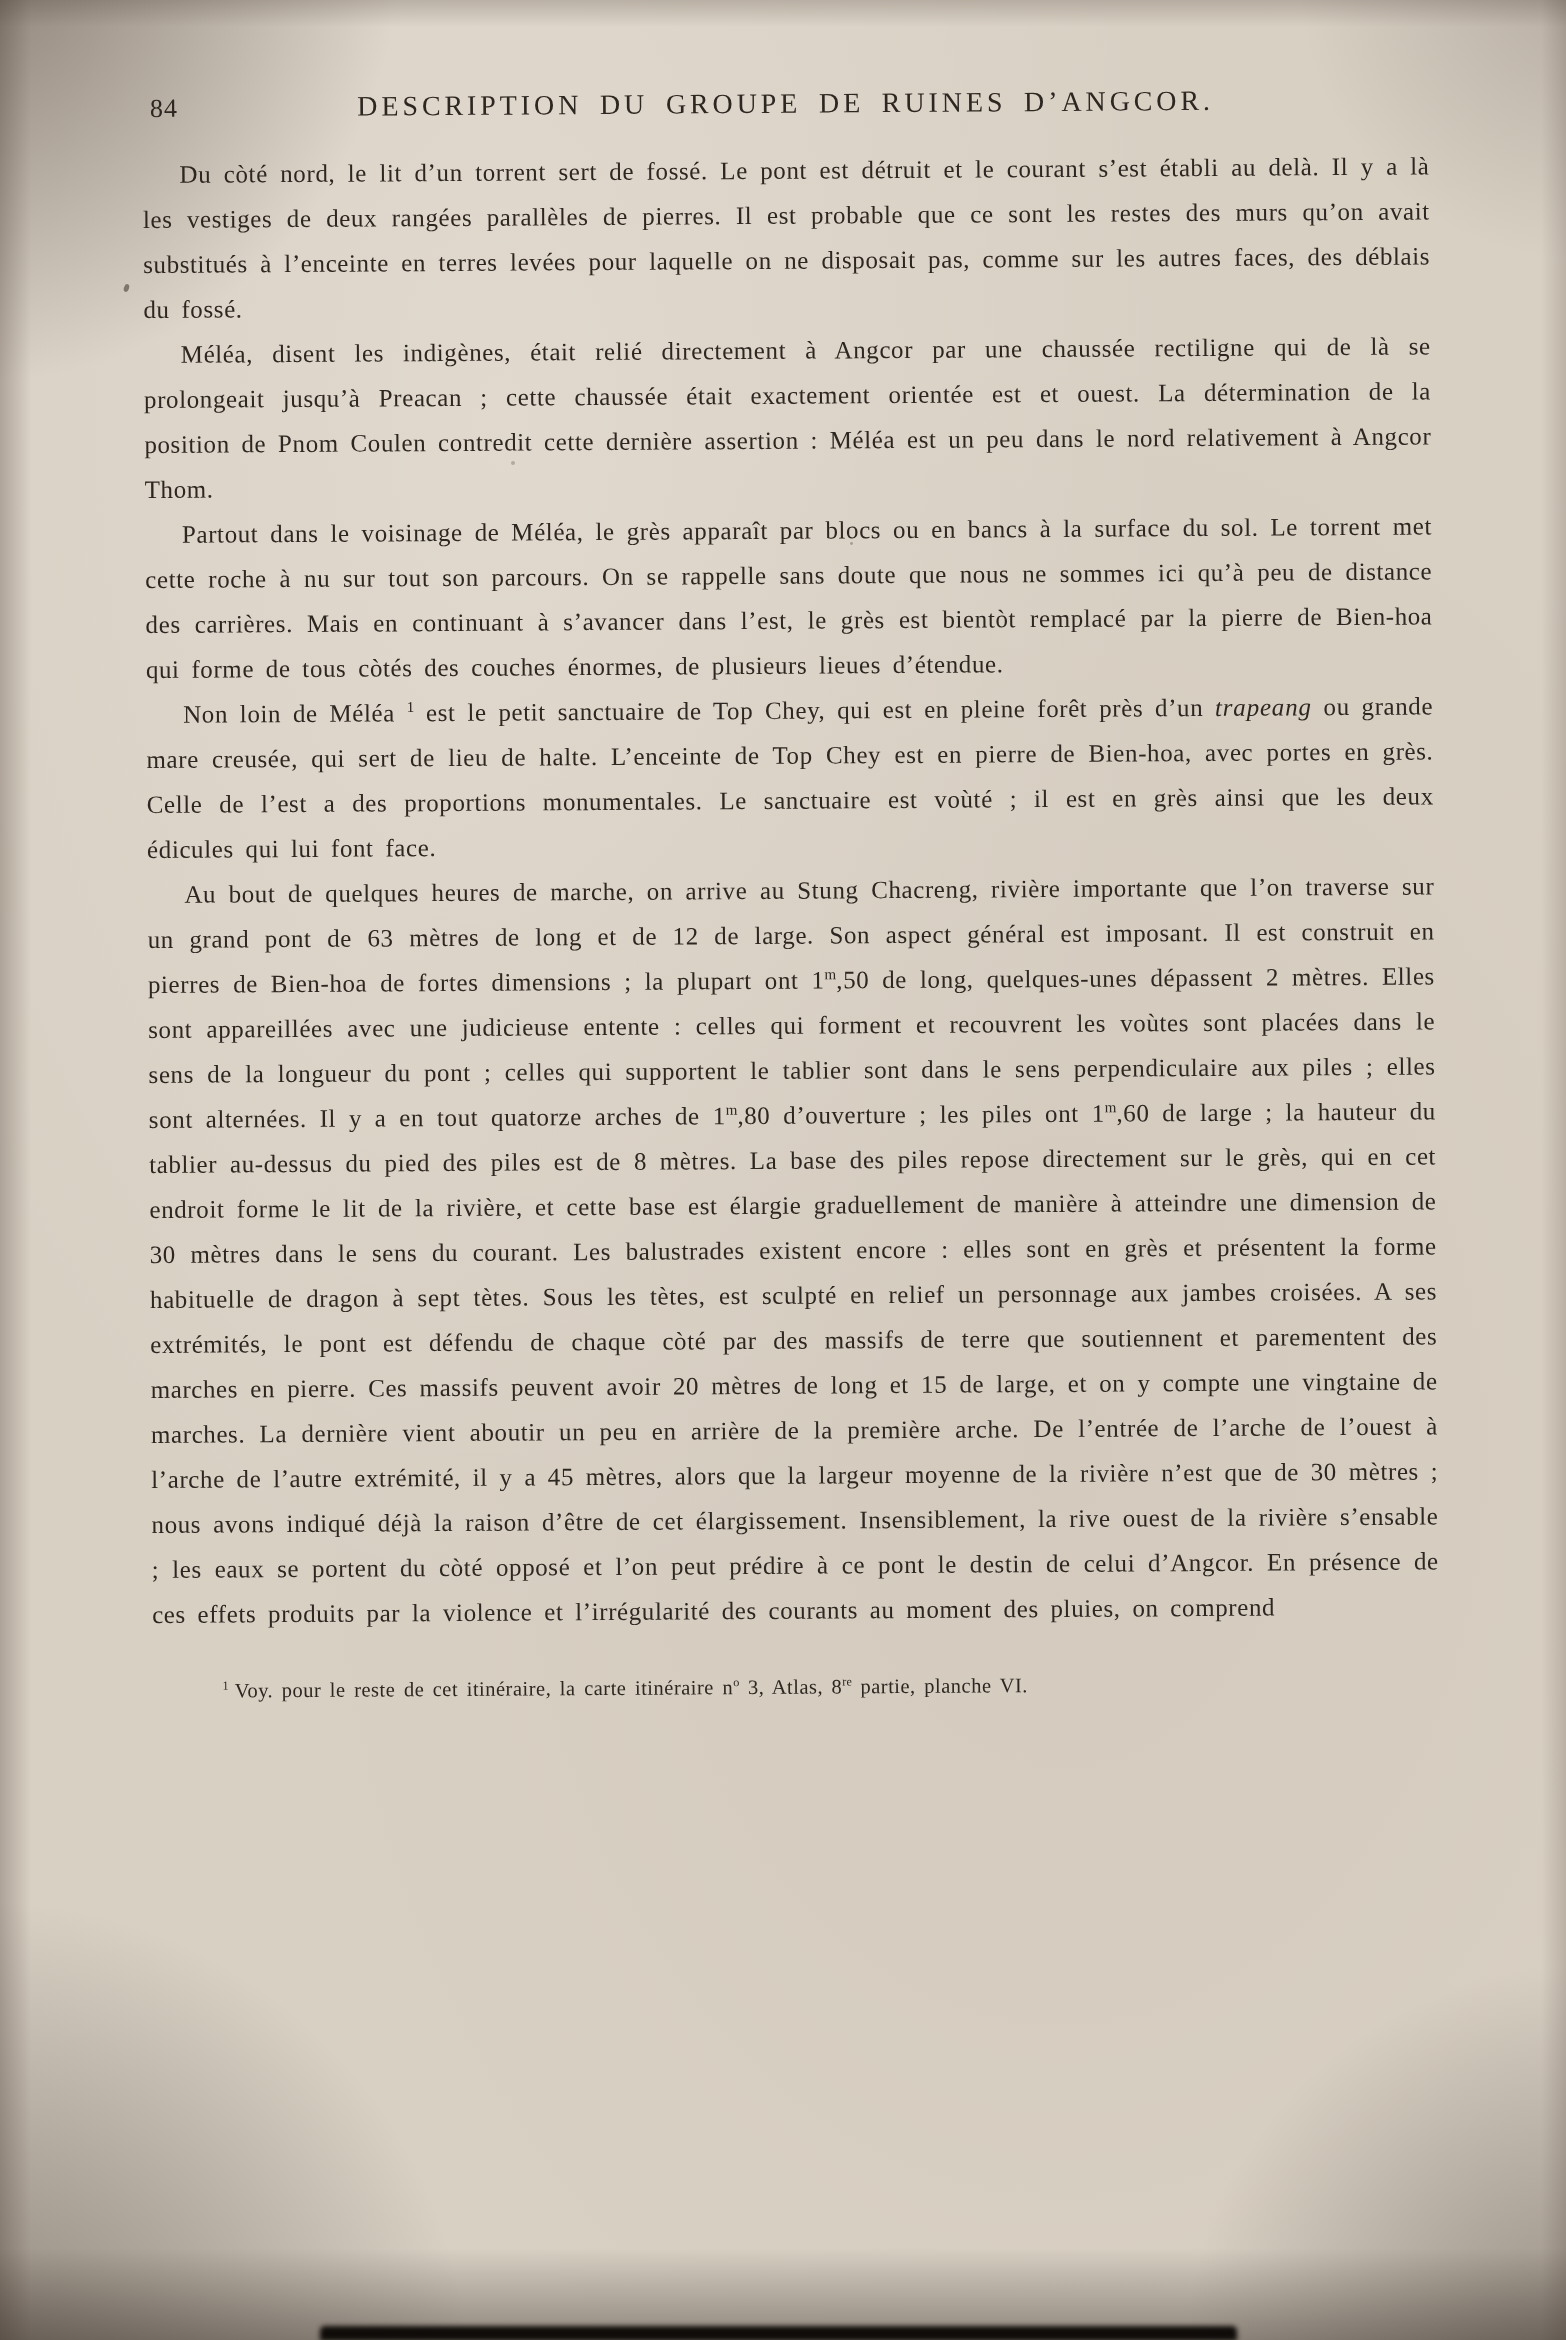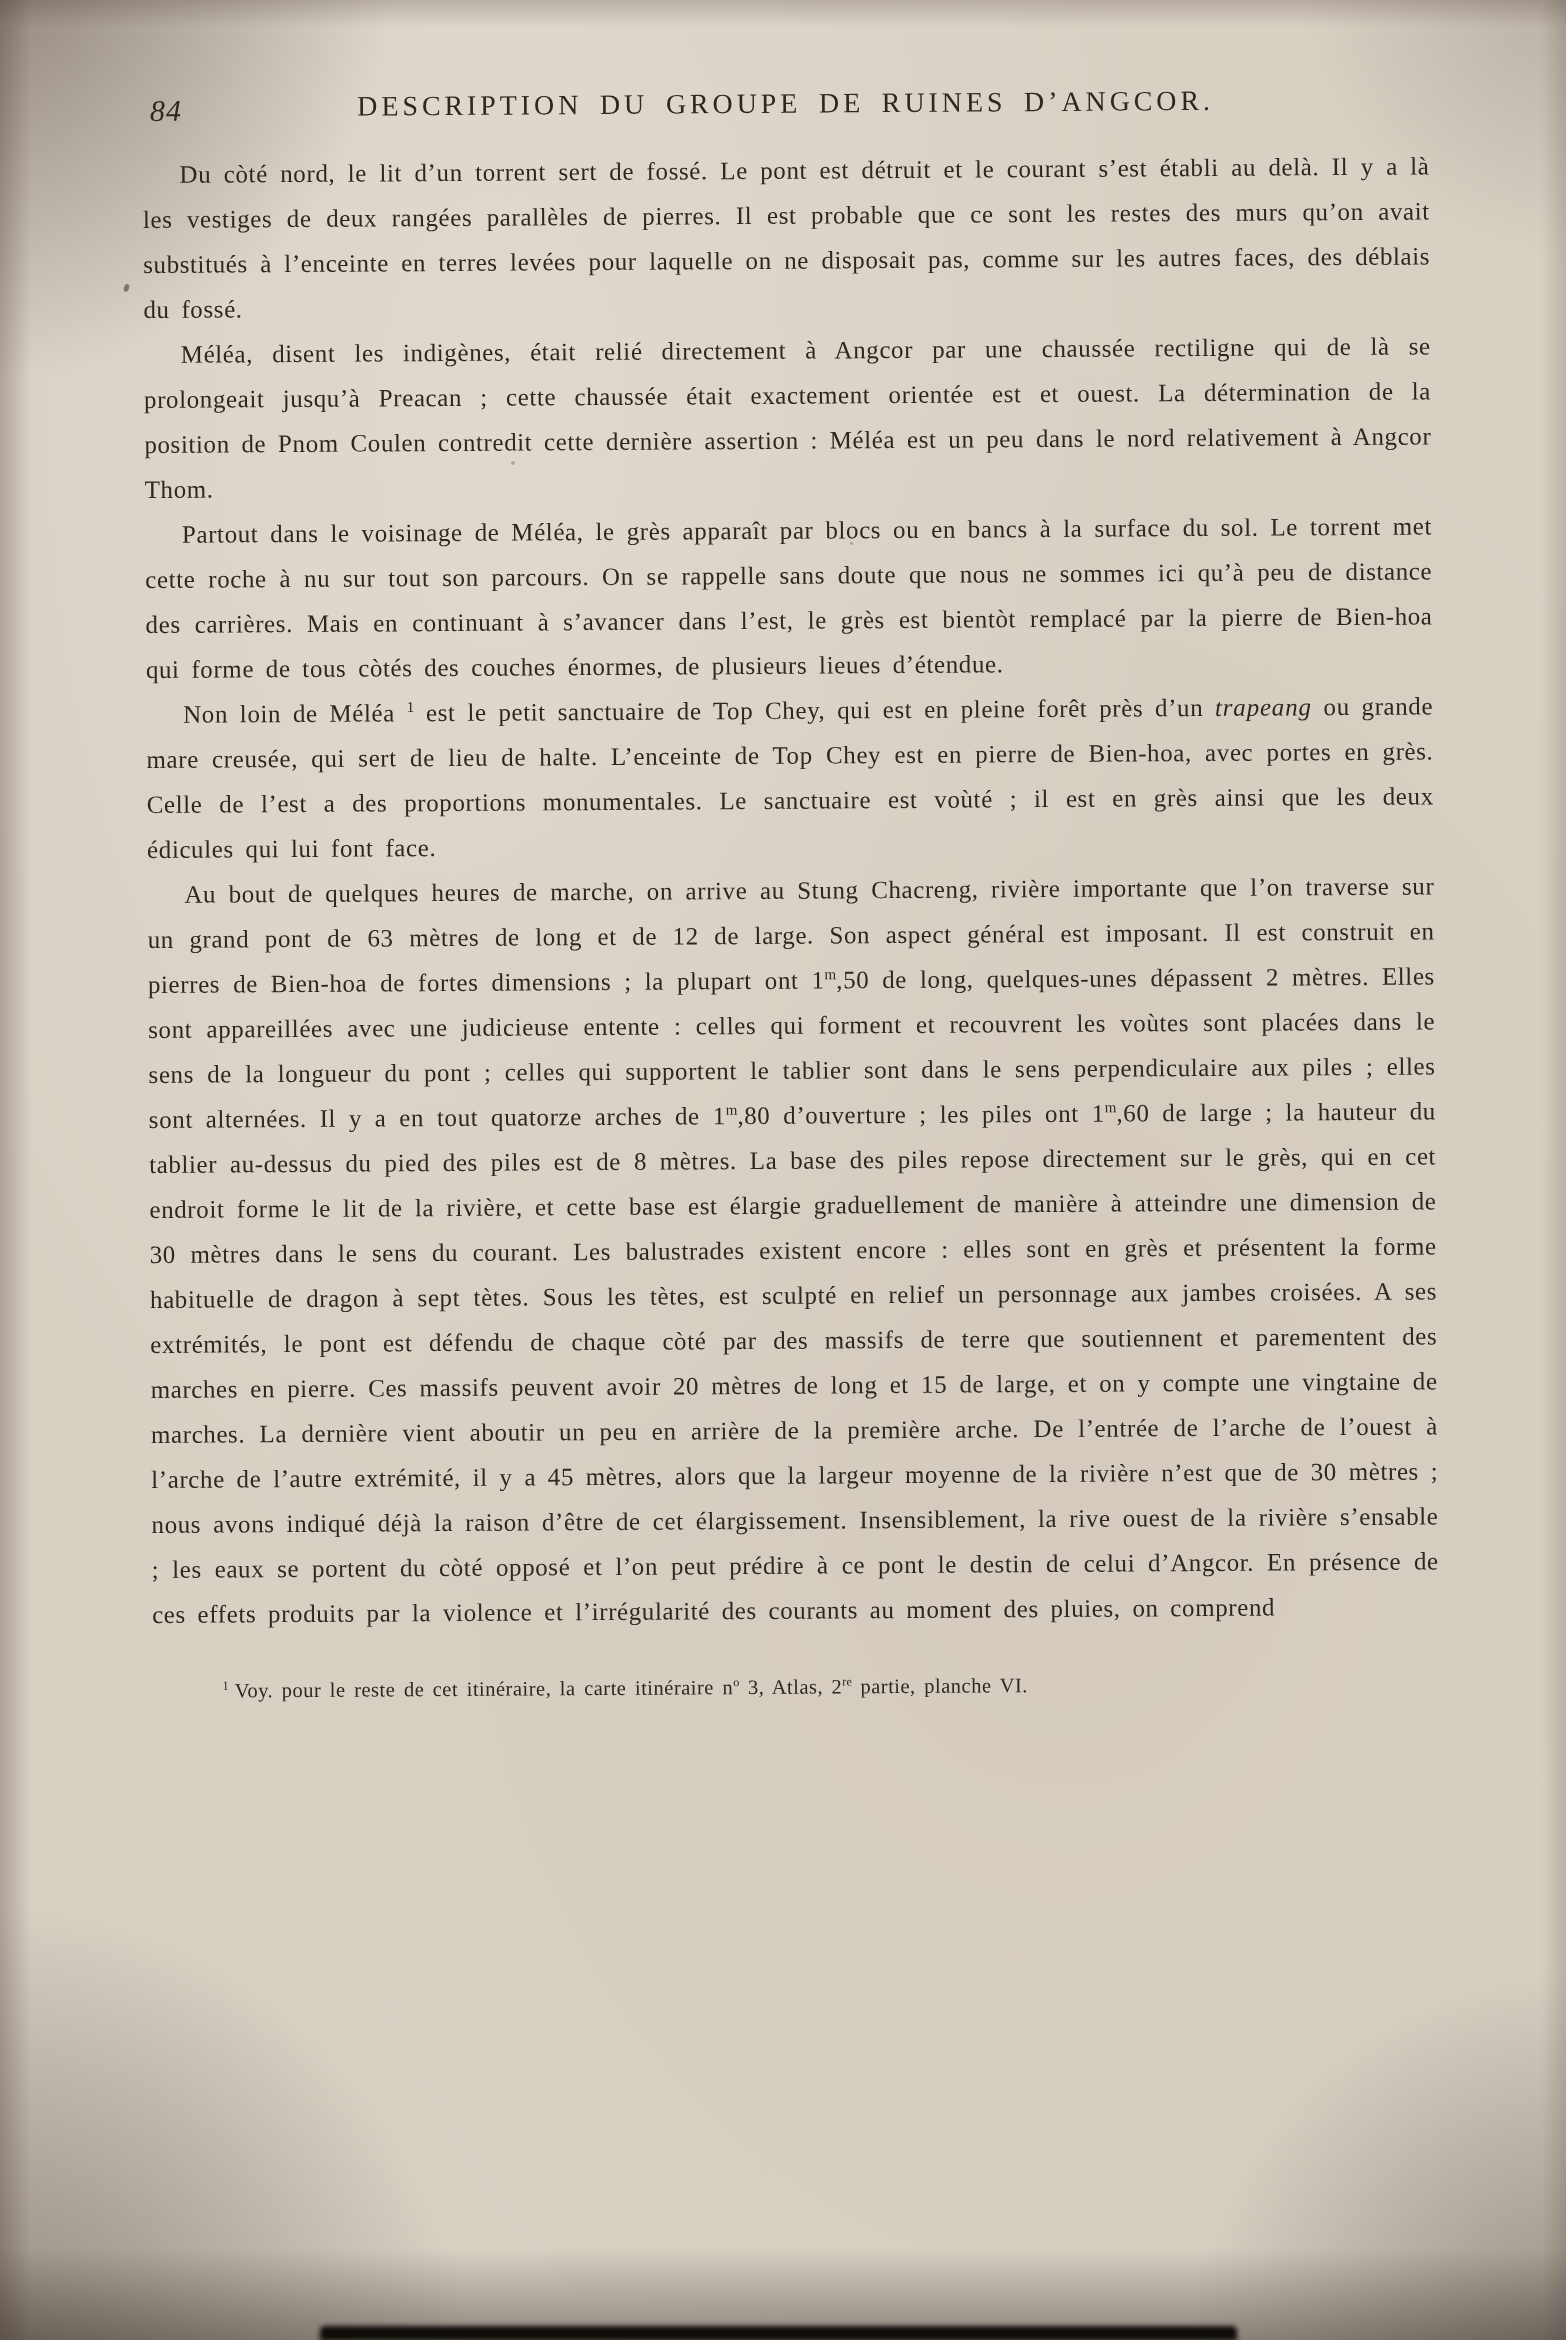--- a/index.html
+++ b/index.html
@@ -58,23 +58,22 @@
   }
   .header {
     position: relative;
     height: 35px;
     margin-bottom: 25px;
   }
   .page-num {
     position: absolute;
     left: 7.8px;
     top: 2px;
-    font-size: 30px;
+    font-size: 26px;
     letter-spacing: 1px;
-    font-style: italic;
   }
   .running-title {
     text-align: center;
     font-size: 28px;
     letter-spacing: 3.9px;
     word-spacing: 6.8px;
     white-space: nowrap;
   }
   .body-text p {
     margin: 0;
@@ -118,20 +117,20 @@
       <span class="page-num">84</span>
       <div class="running-title">DESCRIPTION DU GROUPE DE RUINES D’ANGCOR.</div>
     </div>
     <div class="body-text">
         <p><span>Du còté nord, le lit d’un torrent sert de fossé. Le pont est détruit et le courant s’est établi au delà. Il y a là les vestiges de deux rangées parallèles de pierres. Il est probable que ce sont les restes des murs qu’on avait substitués à l’enceinte en terres levées pour laquelle on ne disposait pas, comme sur les autres faces, des déblais du fossé.</span></p>
         <p><span>Méléa, disent les indigènes, était relié directement à Angcor par une chaussée rectiligne qui de là se prolongeait jusqu’à Preacan ; cette chaussée était exactement orientée est et ouest. La détermination de la position de Pnom Coulen contredit cette dernière assertion : Méléa est un peu dans le nord relativement à Angcor Thom.</span></p>
         <p><span>Partout dans le voisinage de Méléa, le grès apparaît par blocs ou en bancs à la surface du sol. Le torrent met cette roche à nu sur tout son parcours. On se rappelle sans doute que nous ne sommes ici qu’à peu de distance des carrières. Mais en continuant à s’avancer dans l’est, le grès est bientòt remplacé par la pierre de Bien-hoa qui forme de tous còtés des couches énormes, de plusieurs lieues d’étendue.</span></p>
         <p><span>Non loin de Méléa </span><sup>1</sup><span> est le petit sanctuaire de Top Chey, qui est en pleine forêt près d’un </span><i>trapeang</i><span> ou grande mare creusée, qui sert de lieu de halte. L’enceinte de Top Chey est en pierre de Bien-hoa, avec portes en grès. Celle de l’est a des proportions monumentales. Le sanctuaire est voùté ; il est en grès ainsi que les deux édicules qui lui font face.</span></p>
         <p><span>Au bout de quelques heures de marche, on arrive au Stung Chacreng, rivière importante que l’on traverse sur un grand pont de 63 mètres de long et de 12 de large. Son aspect général est imposant. Il est construit en pierres de Bien-hoa de fortes dimensions ; la plupart ont 1</span><sup>m</sup><span>,50 de long, quelques-unes dépassent 2 mètres. Elles sont appareillées avec une judicieuse entente : celles qui forment et recouvrent les voùtes sont placées dans le sens de la longueur du pont ; celles qui supportent le tablier sont dans le sens perpendiculaire aux piles ; elles sont alternées. Il y a en tout quatorze arches de 1</span><sup>m</sup><span>,80 d’ouverture ; les piles ont 1</span><sup>m</sup><span>,60 de large ; la hauteur du tablier au-dessus du pied des piles est de 8 mètres. La base des piles repose directement sur le grès, qui en cet endroit forme le lit de la rivière, et cette base est élargie graduellement de manière à atteindre une dimension de 30 mètres dans le sens du courant. Les balustrades existent encore : elles sont en grès et présentent la forme habituelle de dragon à sept tètes. Sous les tètes, est sculpté en relief un personnage aux jambes croisées. A ses extrémités, le pont est défendu de chaque còté par des massifs de terre que soutiennent et parementent des marches en pierre. Ces massifs peuvent avoir 20 mètres de long et 15 de large, et on y compte une vingtaine de marches. La dernière vient aboutir un peu en arrière de la première arche. De l’entrée de l’arche de l’ouest à l’arche de l’autre extrémité, il y a 45 mètres, alors que la largeur moyenne de la rivière n’est que de 30 mètres ; nous avons indiqué déjà la raison d’être de cet élargissement. Insensiblement, la rive ouest de la rivière s’ensable ; les eaux se portent du còté opposé et l’on peut prédire à ce pont le destin de celui d’Angcor. En présence de ces effets produits par la violence et l’irrégularité des courants au moment des pluies, on comprend</span></p>
       </div>
-    <div class="footnote"><sup>1 </sup><span>Voy. pour le reste de cet itinéraire, la carte itinéraire n</span><sup>o</sup><span> 3, Atlas, 2</span><sup>re</sup><span> partie, planche VI.</span></div>
+    <div class="footnote"><sup>1 </sup><span>Voy. pour le reste de cet itinéraire, la carte itinéraire n</span><sup>o</sup><span> 3, Atlas, 8</span><sup>re</sup><span> partie, planche VI.</span></div>
   </div>
   <div class="speck s1"></div>
   <div class="speck s2"></div>
   <div class="speck s3"></div>
   <div class="bottom-strip"></div>
 </div>
 
 
 </body></html>

